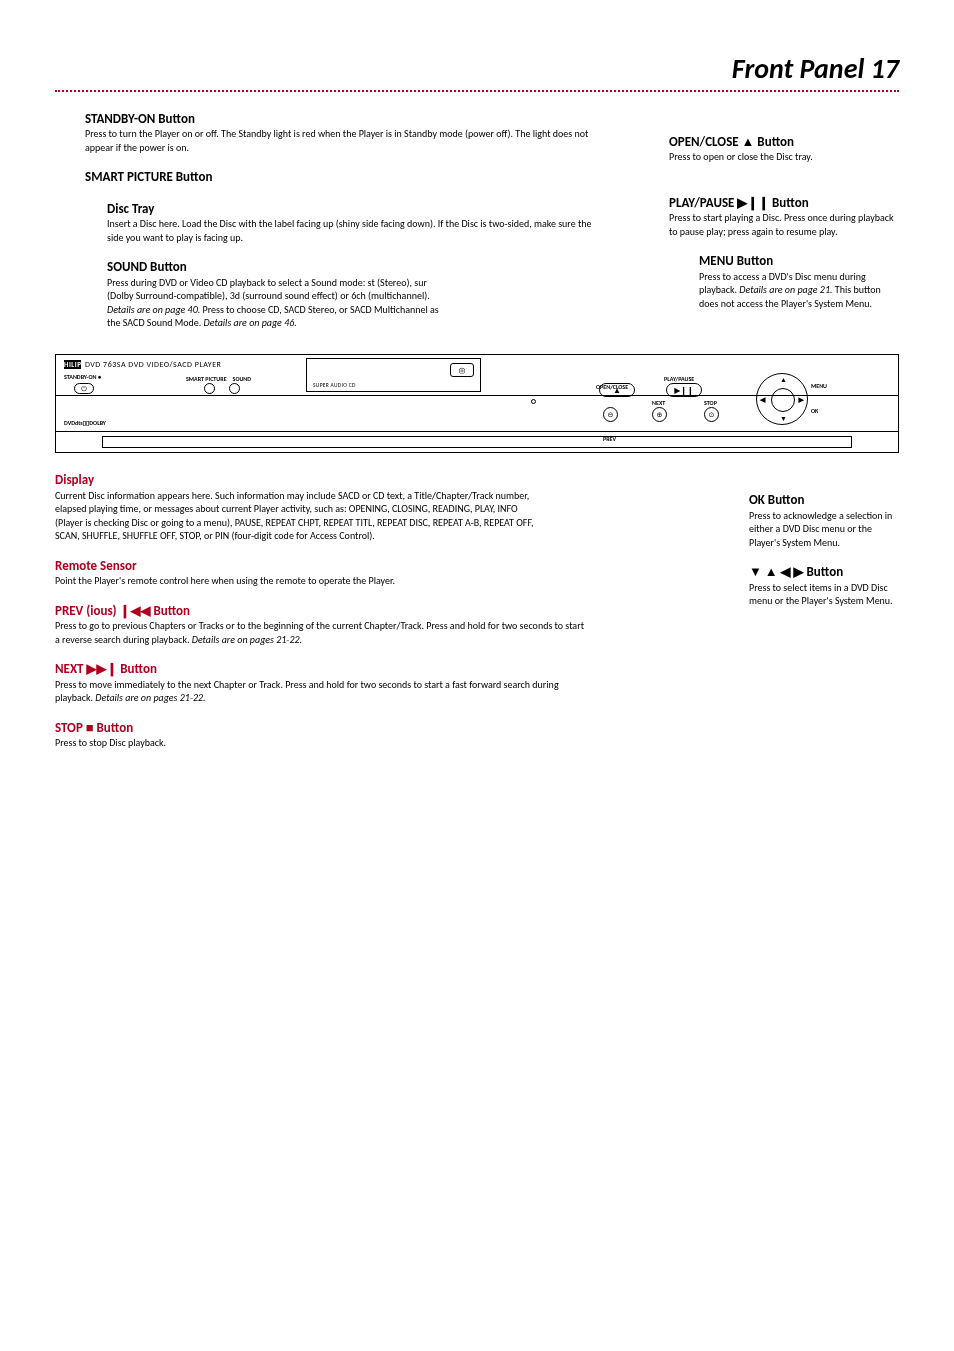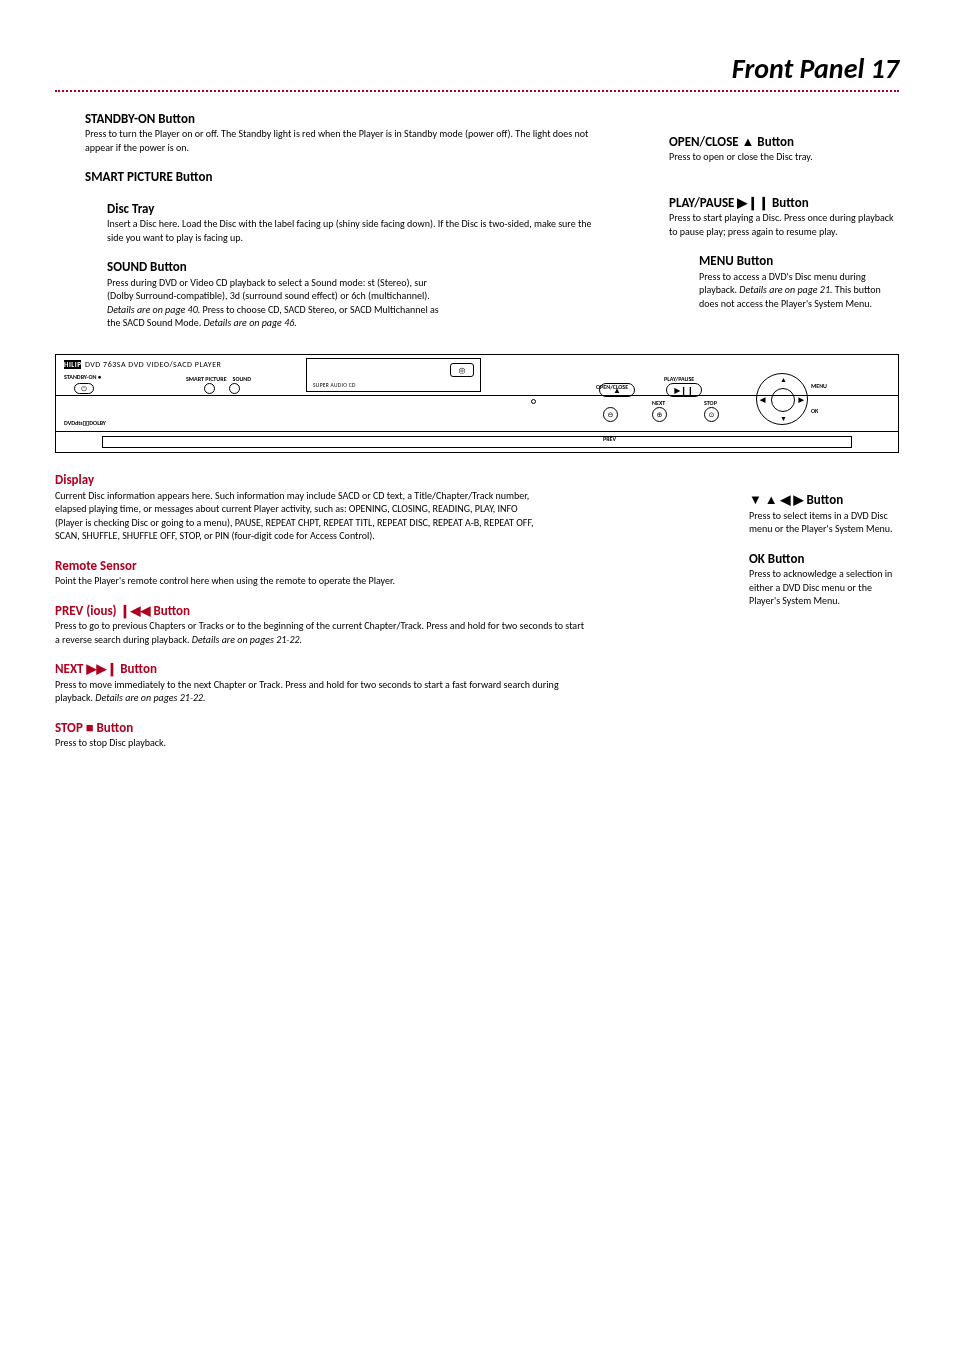--- a/index.html
+++ b/index.html
@@ -384,21 +384,21 @@
         <span>Press to move immediately to the next Chapter or Track. Press and hold for two seconds to start a fast forward search during playback. </span><span class="italic">Details are on pages 21-22.</span>
       </div>
     </div>
     <div class="lower-block">
       <div class="red-head">STOP ■ Button</div>
       <div class="body-text">Press to stop Disc playback.</div>
     </div>
   </div>
   <div class="lower-right">
     <div class="lower-block">
+      <div class="heading">OK Button</div>
+      <div class="body-text">Press to acknowledge a selection in either a DVD Disc menu or the Player's System Menu.</div>
+    </div>
+    <div class="lower-block">
       <div class="heading">▼ ▲ ◀ ▶ Button</div>
       <div class="body-text">Press to select items in a DVD Disc menu or the Player's System Menu.</div>
     </div>
-    <div class="lower-block">
-      <div class="heading">OK Button</div>
-      <div class="body-text">Press to acknowledge a selection in either a DVD Disc menu or the Player's System Menu.</div>
-    </div>
   </div>
 </div>
 
 </body></html>

